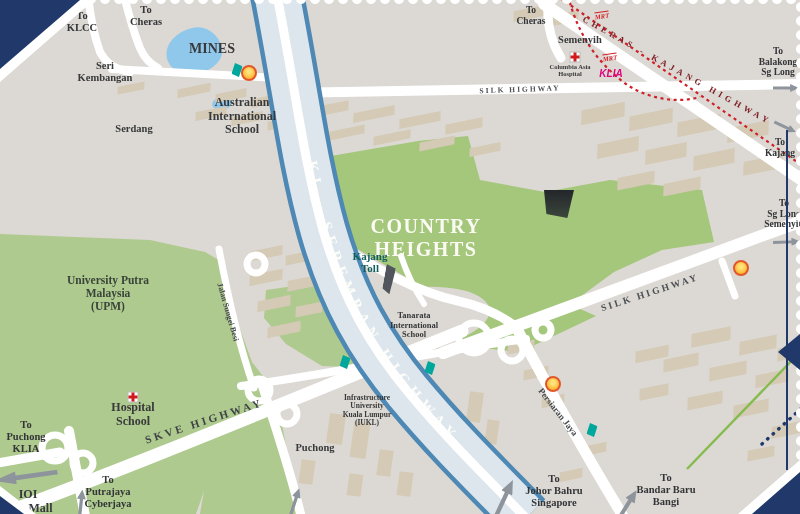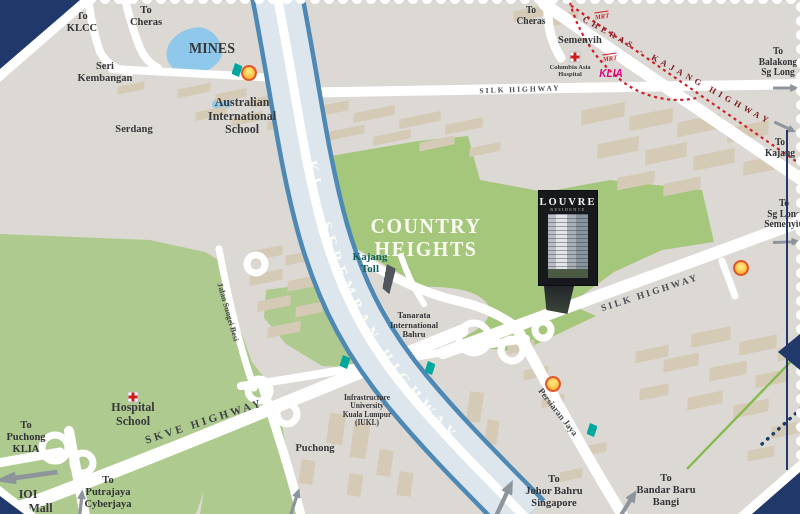--- a/index.html
+++ b/index.html
@@ -220,21 +220,24 @@
 HEIGHTS</div>
   <div class="lbl dir" style="left:784px;top:214px;font-size:9.5px">To
 Sg Long
 Semenyih</div>
   <div class="lbl roadlbl" style="left:650px;top:293px;transform:translate(-50%,-50%) rotate(-18deg);white-space:nowrap">SILK HIGHWAY</div>
   <div class="lbl" style="left:370px;top:262px;font-size:11px;color:#135f5f">Kajang
 Toll</div>
   <div class="toll-flag" style="left:384px;top:264px"></div>
   <div class="lbl sm" style="left:414px;top:325px;font-size:8.5px">Tanarata
 International
-Bahru</div>
+School</div>
+  <div class="lbl" style="left:108px;top:293px;font-size:11.5px;color:#3a443a">University Putra
+Malaysia
+(UPM)</div>
   <div class="lbl" style="left:228px;top:312px;transform:translate(-50%,-50%) rotate(74deg);font-size:8px;white-space:nowrap;color:#44484c">Jalan Sungei Besi</div>
   <div class="ic-cross" style="left:133px;top:397px"></div>
   <div class="lbl sm" style="left:133px;top:415px">Hospital
 School</div>
   <div class="lbl roadlbl" style="left:204px;top:421px;transform:translate(-50%,-50%) rotate(-18deg);font-size:11px;letter-spacing:3px;white-space:nowrap;color:#3f4347">SKVE HIGHWAY</div>
   <div class="lbl dir" style="left:26px;top:437px">To
 Puchong
 KLIA</div>
   <div class="lbl sm" style="left:28px;top:502px">IOI
 City Mall</div>
@@ -265,25 +268,20 @@
   <div class="arr" style="left:-6px;top:470px;width:64px;height:13px;transform:rotate(-8deg)"></div>
   <div class="arr" style="left:773px;top:84px;width:26px;height:8px;transform:rotate(180de g);transform:rotate(180deg)"></div>
   <div class="arr" style="left:773px;top:123px;width:24px;height:8px;transform:rotate(205deg)"></div>
   <div class="arr" style="left:773px;top:238px;width:28px;height:8px;transform:rotate(178deg)"></div>
   <div class="arr" style="left:483px;top:493px;width:42px;height:12px;transform:rotate(115deg)"></div>
   <div class="arr" style="left:609px;top:500px;width:36px;height:11px;transform:rotate(122deg)"></div>
   <div class="arr" style="left:67px;top:499px;width:28px;height:9px;transform:rotate(96deg)"></div>
   <div class="arr" style="left:281px;top:497px;width:28px;height:9px;transform:rotate(108deg)"></div>
 
   <div class="louvre">
-    <div class="lv-box">
-      <div class="lv-title">LOUVRE</div>
-      <div class="lv-sub">RESIDENCE</div>
-      <div class="lv-bld"></div>
-    </div>
     <div class="lv-tail"></div>
   </div>
 
 
   <div class="poly" style="background:#fff;clip-path:polygon(0 0,94px 0,0 82px);z-index:71"></div>
   <div class="poly navy" style="clip-path:polygon(0 0,80px 0,0 69px);z-index:72"></div>
   <div class="poly" style="background:#fff;clip-path:polygon(800px 460px,800px 514px,738px 514px);z-index:71"></div>
   <div class="poly navy" style="clip-path:polygon(800px 472px,800px 514px,752px 514px);z-index:72"></div>
   <div class="poly navy" style="clip-path:polygon(800px 334px,800px 370px,778px 352px);z-index:72"></div>
   <div class="poly" style="background:#fff;clip-path:polygon(0 486px,36px 514px,0 514px);z-index:71"></div>

